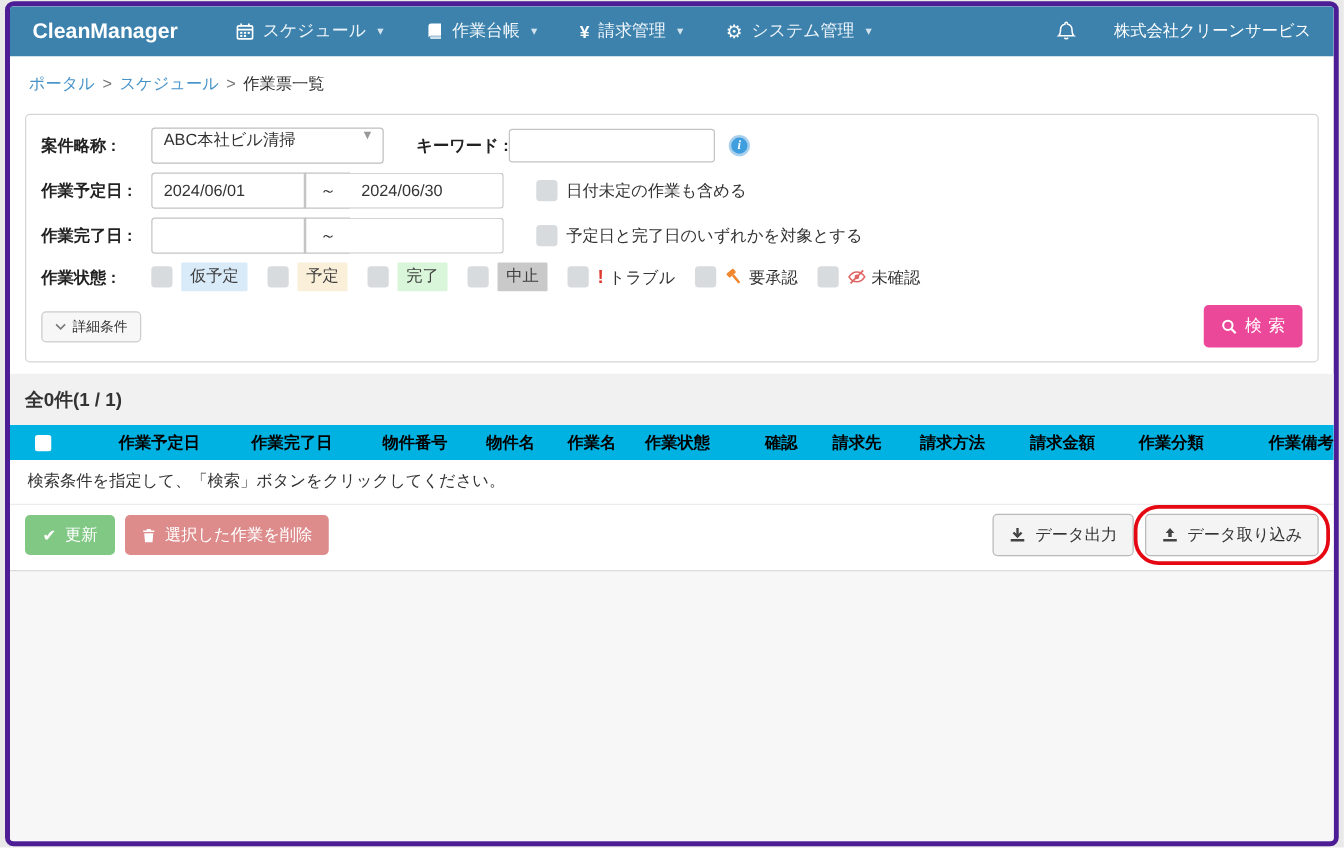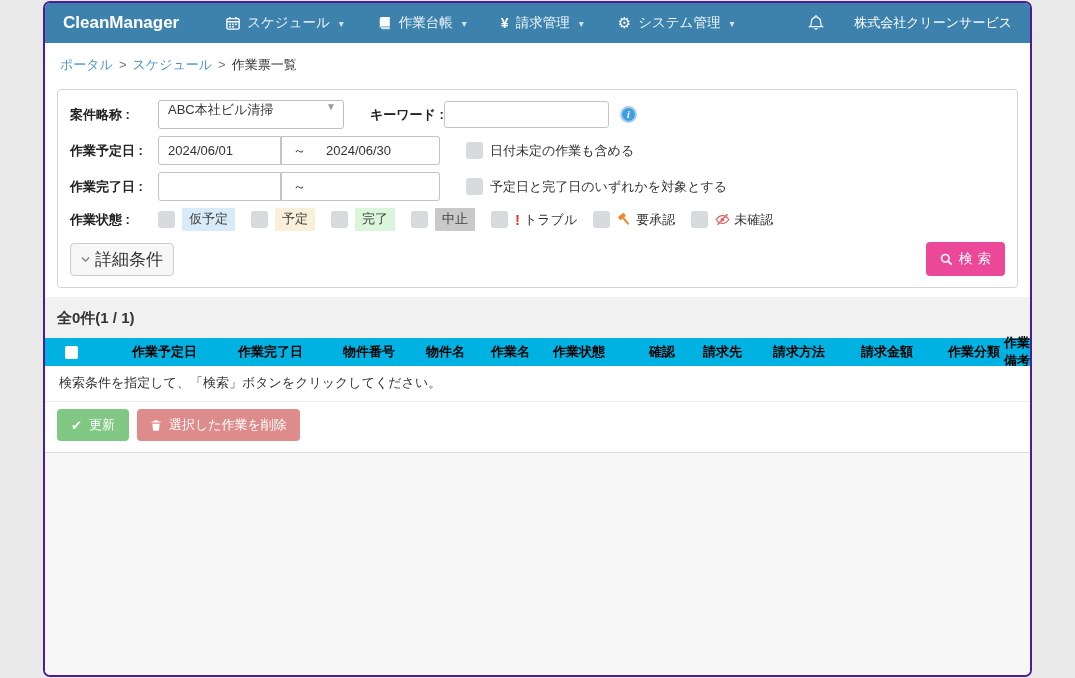--- a/index.html
+++ b/index.html
@@ -1,19 +1,19 @@
 <!DOCTYPE html>
 <html><head>
 <meta charset="utf-8">
 <style>
   * { box-sizing: border-box; margin: 0; padding: 0; }
   html,body { width:1075px; height:678px; }
   body { font-family:"Liberation Sans","DejaVu Sans",sans-serif; background:#e9e9e9; }
-  .page { position:relative; width:989px; height:676px; margin:1px auto 0; background:#fff;
-          border:2px solid #4c1d95; border-radius:7px; overflow:hidden;
+  .page { position:relative; width:1067px; height:676px; margin:1px auto 0; background:#fff;
+          border:4px solid #4c1d95; border-radius:7px; overflow:hidden;
           display:flex; flex-direction:column; }
 
   
   .navbar { height:40px; background:#3d82ad; display:flex; align-items:center;
             padding:0 18px; flex-shrink:0; }
   .brand { color:#fff; font-size:17px; font-weight:bold; margin-right:30px; cursor:pointer; }
   .nav-item { display:flex; align-items:center; gap:7px; color:#eef5fa; font-size:13.5px;
               padding:0 17px; height:40px; cursor:pointer; }
   .nav-item .nicon { display:inline-flex; align-items:center; color:#fff; }
   .nav-item .yen { font-weight:bold; font-size:14px; }
@@ -59,21 +59,21 @@
   .badge { margin-left:7px; padding:2px 7px 3px; font-size:13px; color:#404040; border-radius:1px; }
   .badge.b-tentative { background:#d9eaf8; }
   .badge.b-planned   { background:#faf0d9; }
   .badge.b-done      { background:#d9f6da; }
   .badge.b-cancel    { background:#c9c9c9; }
   .flag-icon { margin-left:7px; display:inline-flex; align-items:center; }
   .excl { color:#e0392f; font-weight:900; font-size:15px; }
   .flag-label { font-size:13px; color:#333; margin-left:4px; }
   .panel-foot { display:flex; align-items:center; justify-content:space-between; margin-top:11px; }
   .btn-detail { display:inline-flex; align-items:center; gap:5px; background:#f7f7f7; border:1px solid #ccc;
-                border-radius:4px; padding:4px 10px; font-size:17px; color:#333; cursor:pointer; }
+                border-radius:4px; padding:4px 10px; font-size:11px; color:#333; cursor:pointer; }
   .btn-search { display:inline-flex; align-items:center; gap:6px; background:#ec4899; color:#fff;
                 border:none; border-radius:4px; padding:8px 14px; font-size:13.5px; cursor:pointer; }
   .btn-search .lbl { letter-spacing:5px; margin-right:-5px; }
 
   
   .results-toolbar { background:#f1f1f1; margin-top:9px; padding:12px 12px 10px; display:flex;
                      align-items:center; }
   .count { font-weight:bold; font-size:15px; color:#333; }
   .toolbar-right { margin-left:auto; display:flex; align-items:center; }
   .btn-csv { display:inline-flex; align-items:center; gap:6px; background:#00b7ee; color:#fff; border:none;
@@ -300,17 +300,37 @@
     <button class="btn-update">
       <span>✔</span>
       <span>更新</span>
     </button>
     <button class="btn-delete">
       <svg width="12" height="13" viewBox="0 0 16 16">
           <path fill="#fff" d="M6 1h4l.6 1.5H14V4H2V2.5h3.4zM3.2 5.5h9.6L12 15H4z"></path>
         </svg>
       <span>選択した作業を削除</span>
     </button>
+    <div class="actions-right">
+      <button class="btn-io">
+        <svg width="14" height="14" viewBox="0 0 16 16">
+            <path d="M8 1.5v7" stroke="#444" stroke-width="2.2"></path>
+            <path d="M4.3 5.7L8 9.4l3.7-3.7" fill="none" stroke="#444" stroke-width="2.2"></path>
+            <path d="M1.8 12.8h12.4" stroke="#444" stroke-width="2.4"></path>
+          </svg>
+        <span>データ出力</span>
+      </button>
+      <span class="import-wrap">
+        <button class="btn-io">
+          <svg width="14" height="14" viewBox="0 0 16 16">
+              <path d="M8 1.6l4 4.6H9.6v3.6H6.4V6.2H4z" fill="#444"></path>
+              <path d="M1.8 12.8h12.4" stroke="#444" stroke-width="2.4"></path>
+            </svg>
+          <span>データ取り込み</span>
+        </button>
+        <span class="annot"></span>
+      </span>
+    </div>
   </div>
 
   <div class="bottom-area"></div>
 
 </div>
 
 </body></html>

